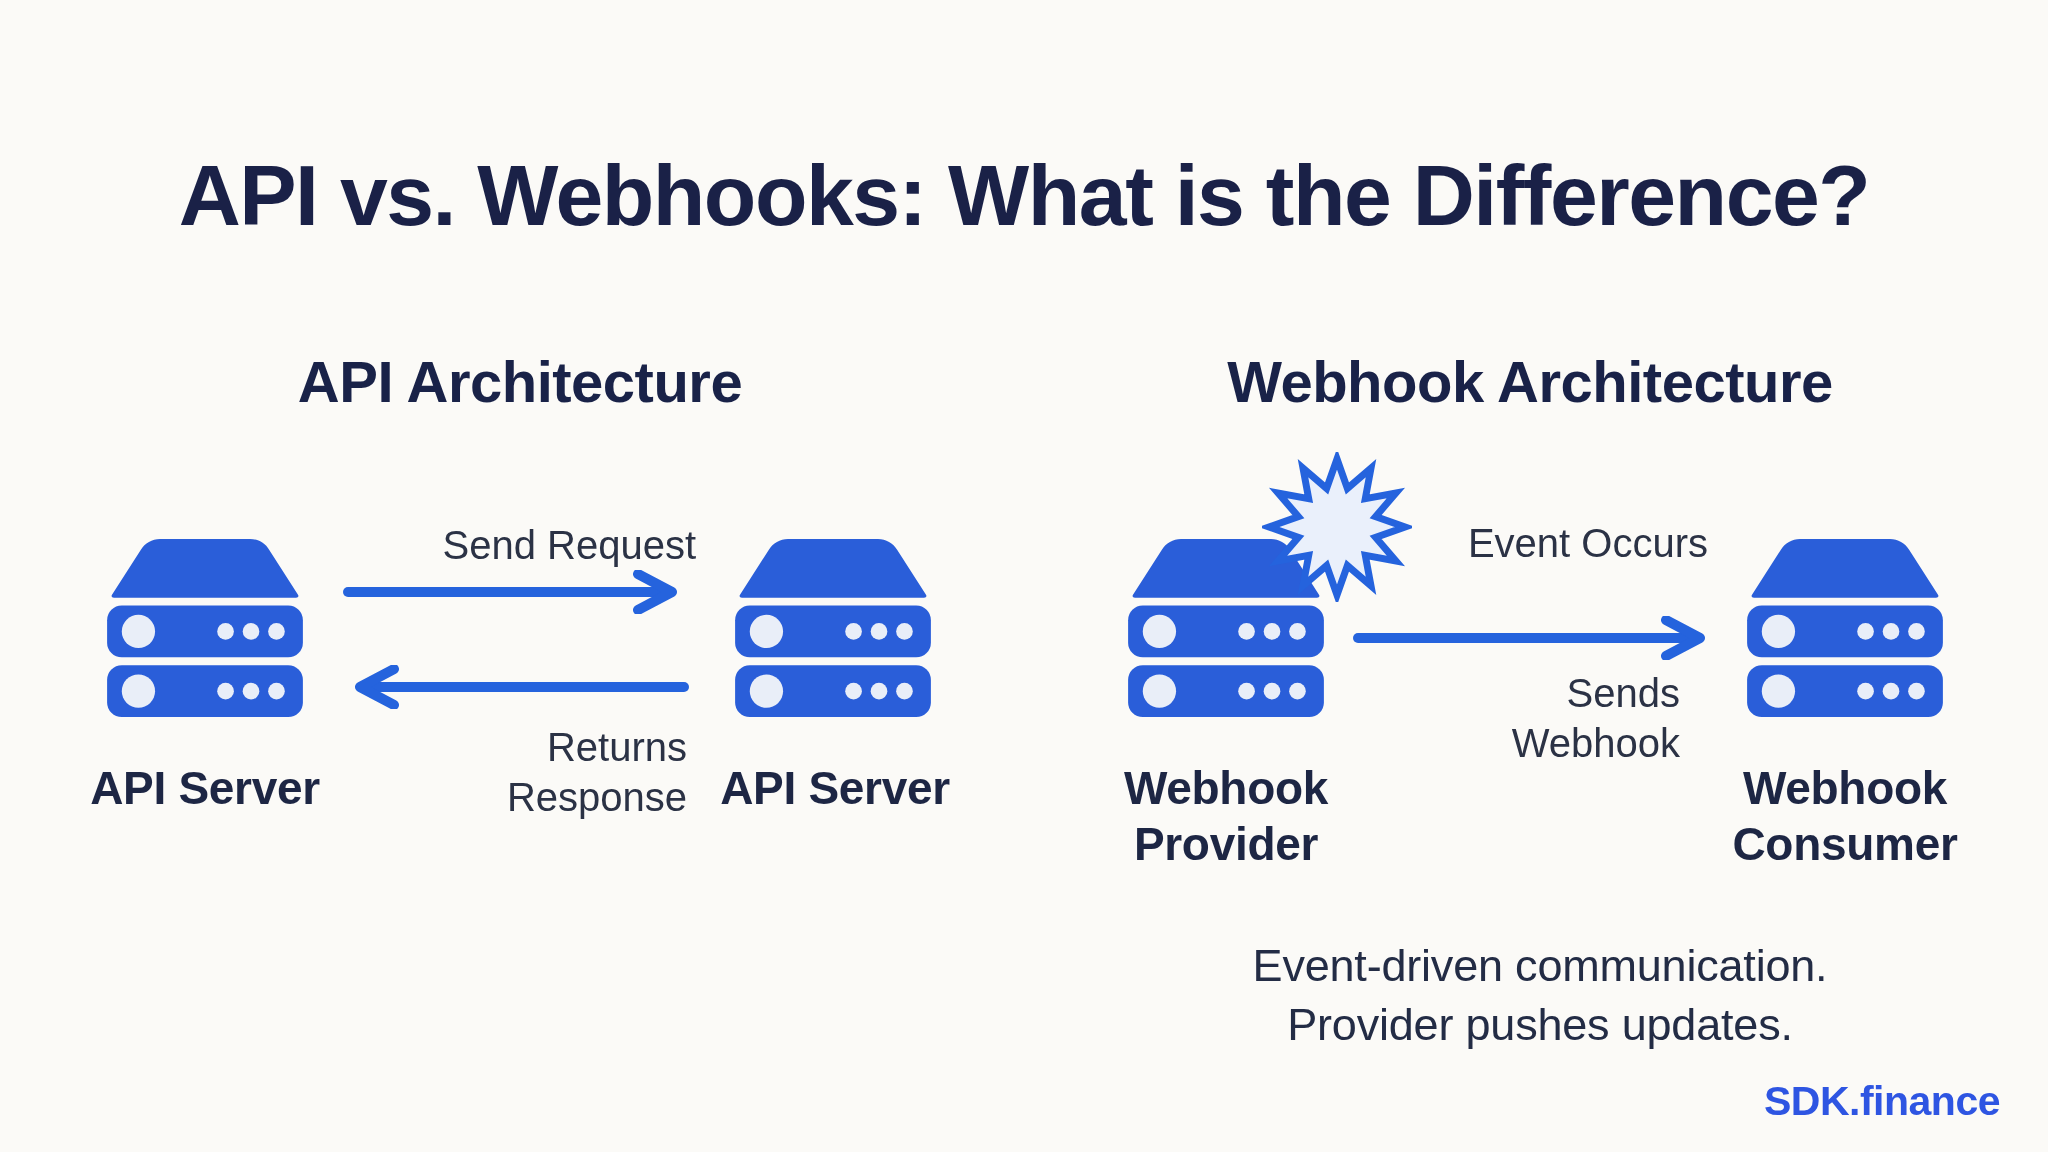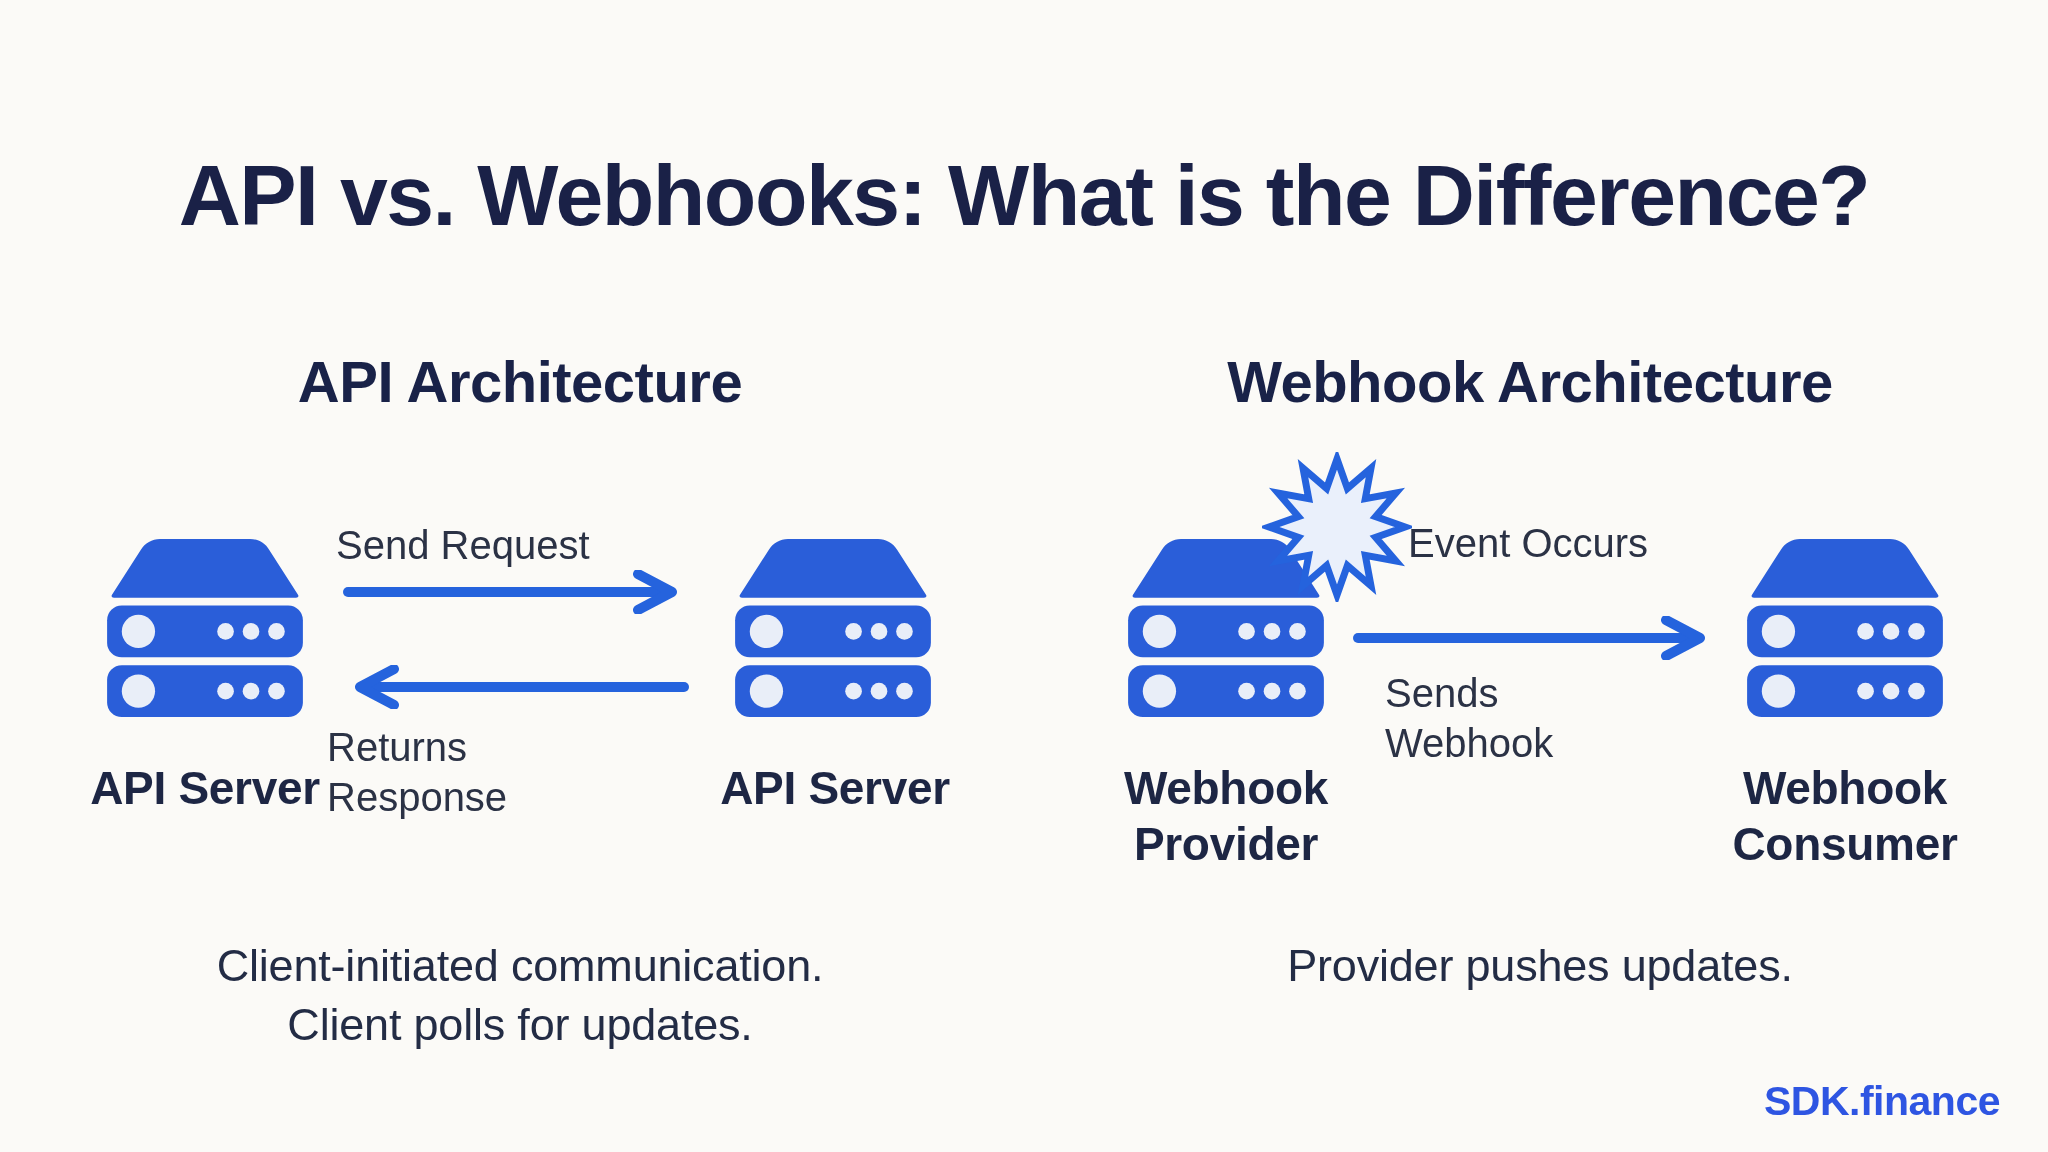--- a/index.html
+++ b/index.html
@@ -55,21 +55,21 @@
   .arrow svg{display:block;}
   .arrow line,.arrow polyline{
     stroke:var(--arrow-blue);stroke-width:10;fill:none;
     stroke-linecap:round;stroke-linejoin:round;
   }
   .arrow.send{left:342px;top:570px;}
   .arrow.return{left:345px;top:665px;}
   .arrow.webhook{left:1352px;top:616px;}
 
   .flow-label{
-    position:absolute;text-align:left;
+    position:absolute;text-align:right;
     font-size:40px;font-weight:500;line-height:1.25;
     color:var(--arrow-label);
   }
   .flow-label.send-request{left:336px;width:360px;top:520px;}
   .flow-label.returns-response{left:327px;width:360px;top:722px;}
   .flow-label.event-occurs{left:1408px;width:300px;top:518px;}
   .flow-label.sends-webhook{left:1385px;width:295px;top:668px;}
 
   .node-label{
     position:absolute;text-align:center;top:760px;
@@ -215,24 +215,21 @@
 
   <div class="node-label provider">
     <div>Webhook</div>
     <div>Provider</div>
   </div>
   <div class="node-label consumer">
     <div>Webhook</div>
     <div>Consumer</div>
   </div>
 
-  <div class="summary left">
-    <div>Client-initiated communication.</div>
-    <div>Client polls for updates.</div>
-  </div>
 
   <div class="summary right">
+    <div>Event-driven communication.</div>
     <div>Provider pushes updates.</div>
   </div>
 
   <div class="logo">SDK.finance</div>
 
 </div>
 
 </body></html>

